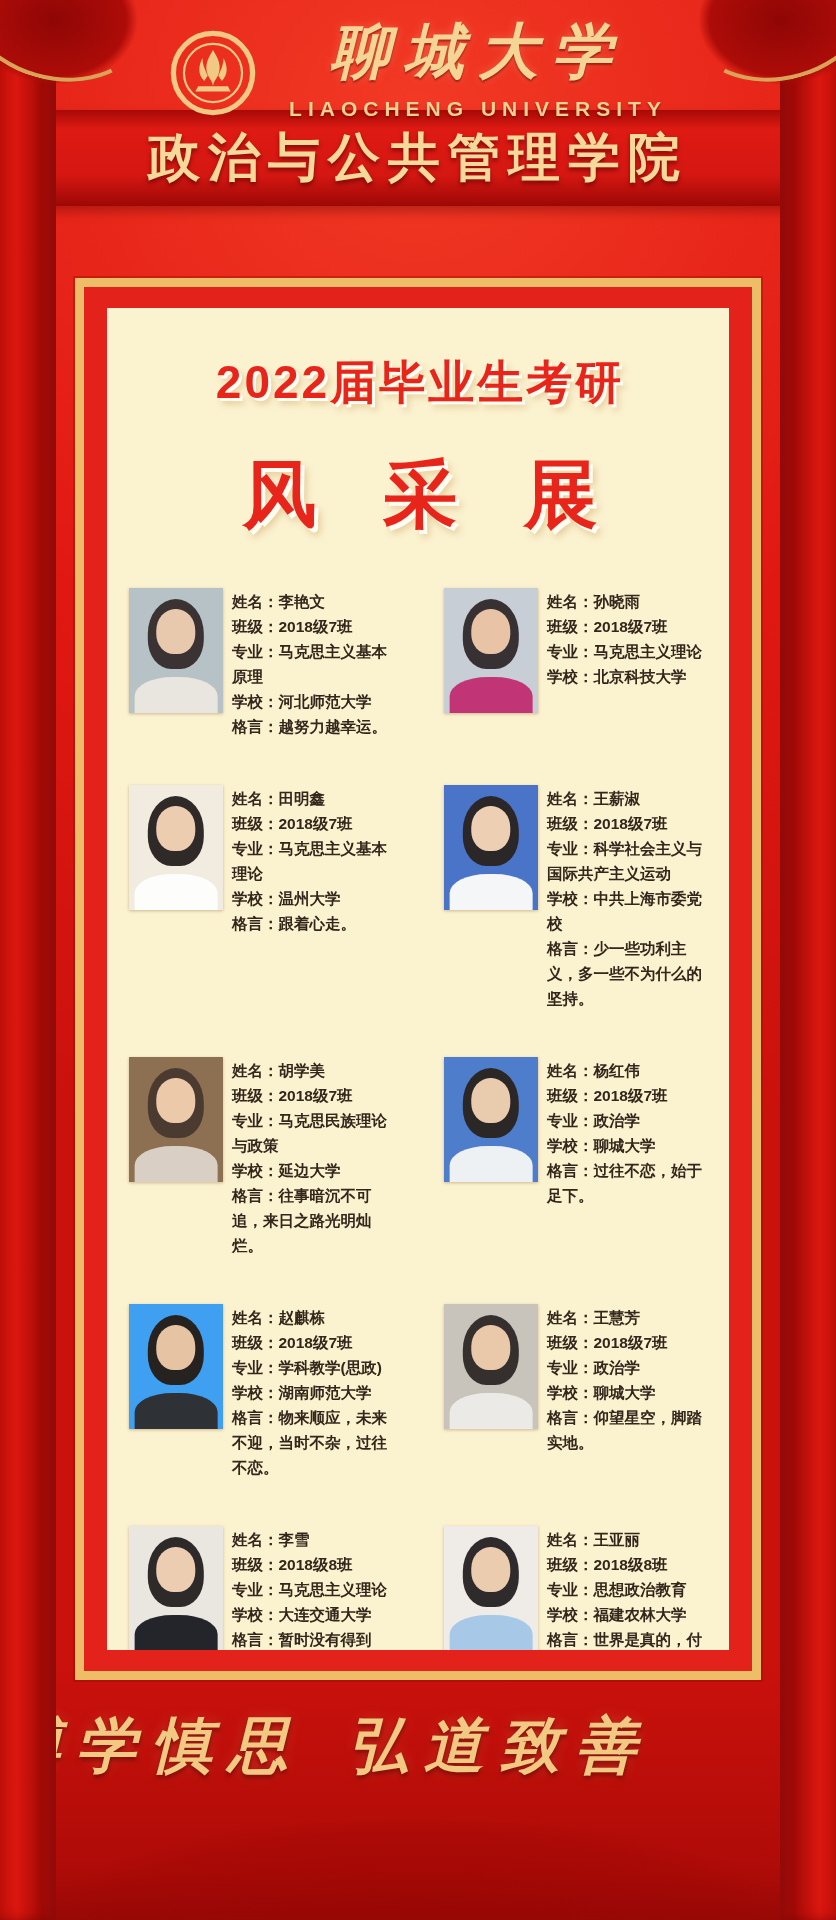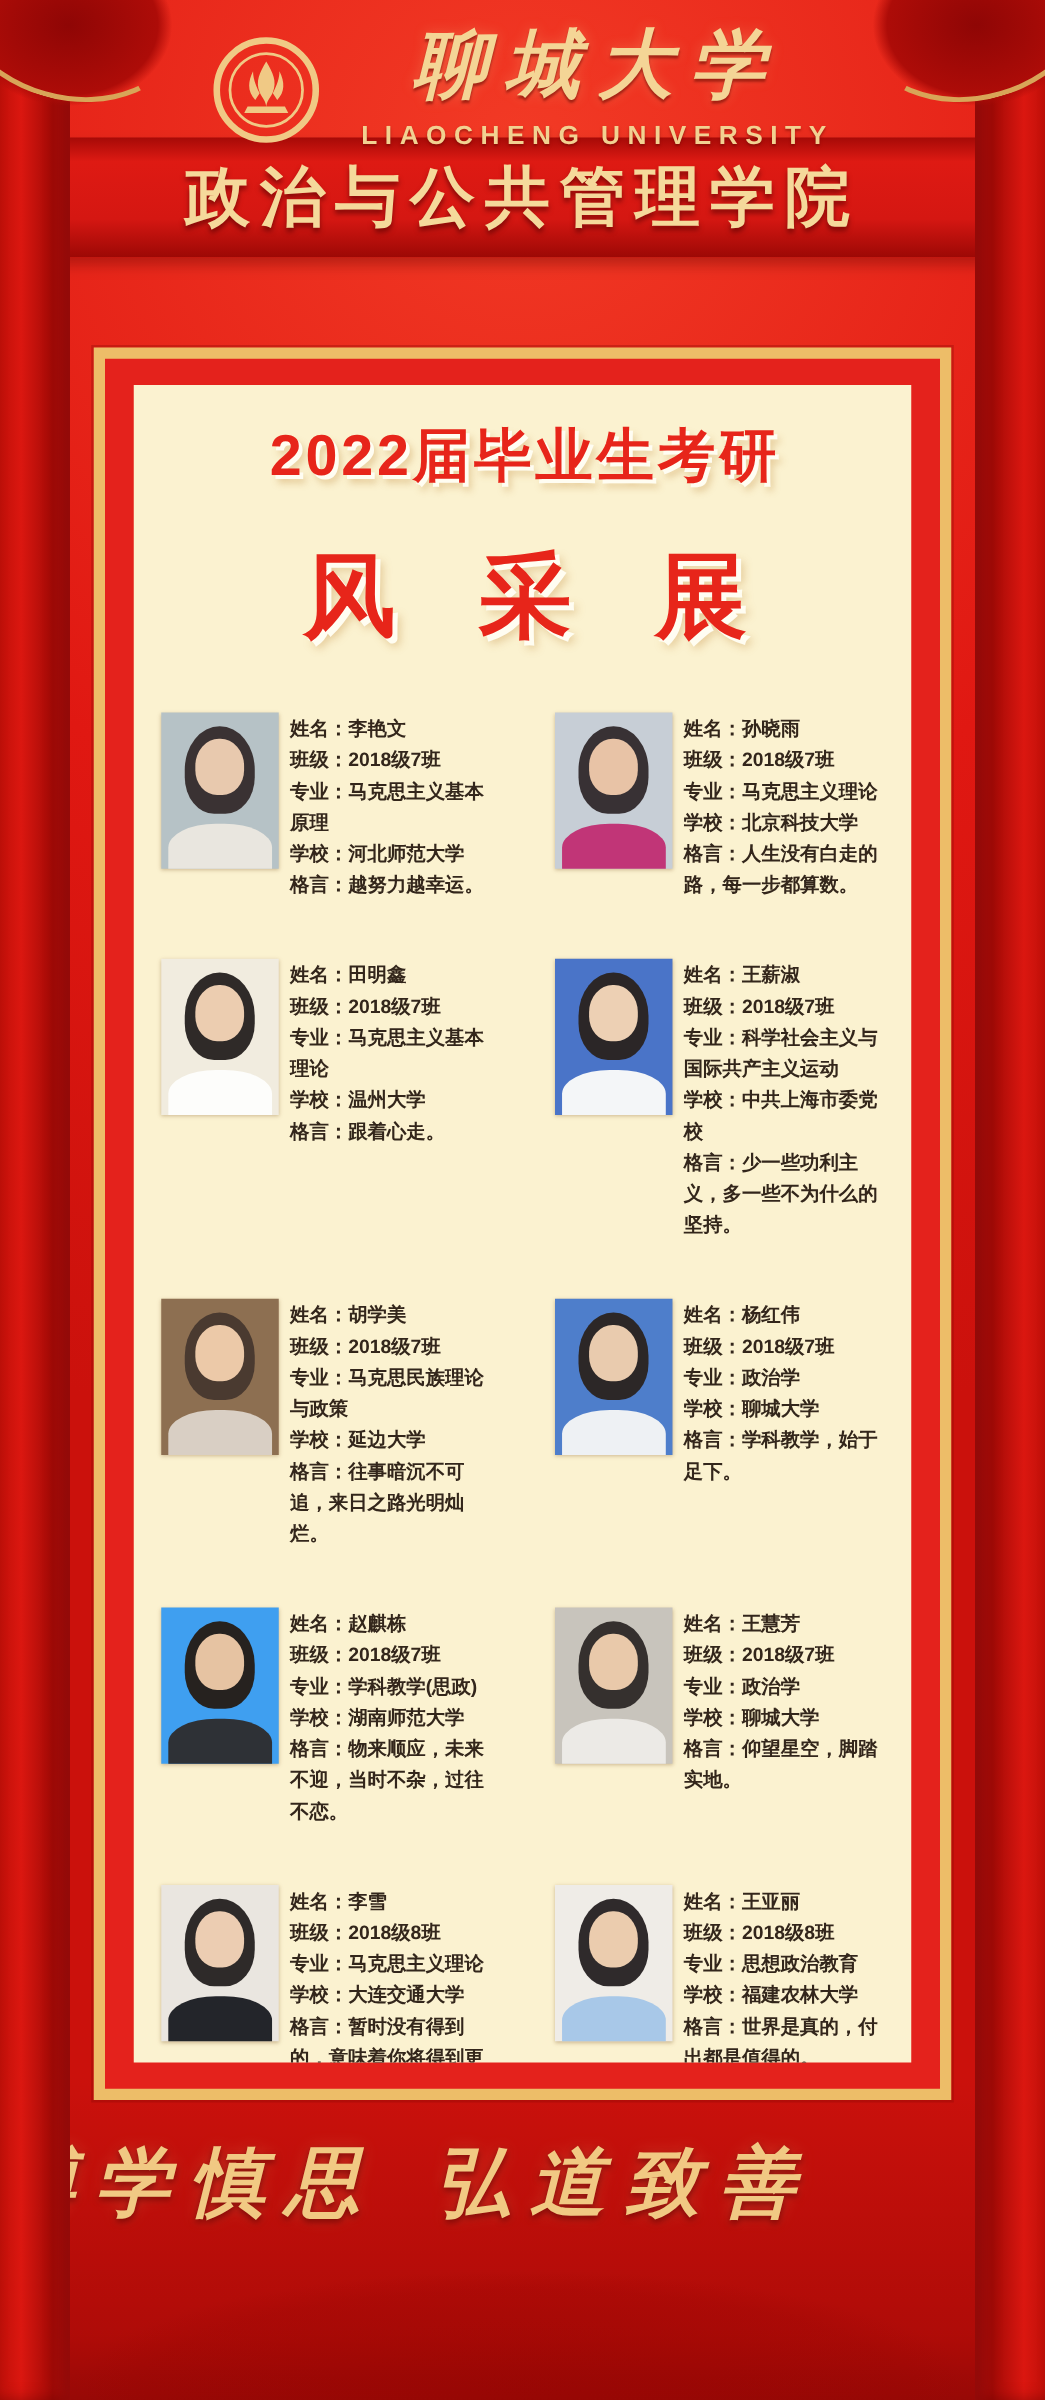--- a/index.html
+++ b/index.html
@@ -32,21 +32,21 @@
     display:flex;align-items:center;justify-content:center;
     box-shadow:0 6px 10px rgba(90,0,0,.35);}
   .banner-text{font-size:52px;font-weight:900;color:#f5d99b;letter-spacing:8px;
     text-shadow:0 3px 4px rgba(80,0,0,.6);}
   
   .frame{position:absolute;left:75px;top:278px;width:686px;height:1402px;box-sizing:border-box;
     border:9px solid #edbd68;background:#e4221c;padding:21px 23px;z-index:5;
     box-shadow:0 0 0 2px rgba(140,10,5,.35);}
   .panel{width:100%;height:100%;background:#fbf2d0;box-sizing:border-box;padding:26px 14px 0 18px;overflow:hidden;}
   .t1{text-align:center;font-size:46px;font-weight:900;color:#e7251a;letter-spacing:3px;
-    text-shadow:3px 3px 0 #fffdf2,5px 6px 6px rgba(190,130,50,.35);}
+    text-shadow:3px 3px 0 #fffdf2,5px 6px 6px rgba(190,130,50,.35);margin-top:18px;}
   .t2{text-align:center;font-size:74px;font-weight:900;color:#e7251a;word-spacing:46px;margin-top:32px;
     text-shadow:4px 4px 0 #fffdf2,6px 7px 7px rgba(190,130,50,.35);}
   
   .students{display:grid;grid-template-columns:1fr 1fr;column-gap:10px;row-gap:46px;margin-top:42px;padding:0 2px 0 4px;gap:46px;}
   .student{display:flex;gap:9px;align-items:flex-start;}
   .photo{position:relative;width:94px;height:125px;flex:none;overflow:hidden;background:var(--bg,#ccc);
     box-shadow:0 1px 3px rgba(120,80,30,.35);}
   .p-hair{position:absolute;top:9%;left:50%;transform:translateX(-50%);width:60%;height:56%;
     background:var(--hair,#333);border-radius:50% 50% 42% 42%;}
   .p-head{position:absolute;top:17%;left:50%;transform:translateX(-50%);width:42%;height:36%;
@@ -121,21 +121,20 @@
     <div class="photo" style="--bg: #c7ced6; --hair: #383134; --cloth: #c13577; --skin: #e8c3a6;">
       <div class="p-hair"></div>
       <div class="p-head"></div>
       <div class="p-body"></div>
     </div>
     <div class="info">
               <div class="line">姓名：孙晓雨</div>
               <div class="line">班级：2018级7班</div>
               <div class="line">专业：马克思主义理论</div>
               <div class="line">学校：北京科技大学</div>
-              <div class="line">格言：人生没有白走的路，每一步都算数。</div>
             </div>
   </div>
 
   <div class="student">
     <div class="photo" style="--bg: #f1ecdf; --hair: #2f2a28; --cloth: #fdfdfb; --skin: #eccdb0;">
       <div class="p-hair"></div>
       <div class="p-head"></div>
       <div class="p-body"></div>
     </div>
     <div class="info">
@@ -181,21 +180,21 @@
     <div class="photo" style="--bg: #4e7ecb; --hair: #2c2727; --cloth: #eef1f4; --skin: #e9cbae;">
       <div class="p-hair"></div>
       <div class="p-head"></div>
       <div class="p-body"></div>
     </div>
     <div class="info">
               <div class="line">姓名：杨红伟</div>
               <div class="line">班级：2018级7班</div>
               <div class="line">专业：政治学</div>
               <div class="line">学校：聊城大学</div>
-              <div class="line">格言：学科教学，始于足下。</div>
+              <div class="line">格言：过往不恋，始于足下。</div>
             </div>
   </div>
 
   <div class="student">
     <div class="photo" style="--bg: #3f9ff0; --hair: #26221f; --cloth: #2e3136; --skin: #e6c3a2;">
       <div class="p-hair"></div>
       <div class="p-head"></div>
       <div class="p-body"></div>
     </div>
     <div class="info">

